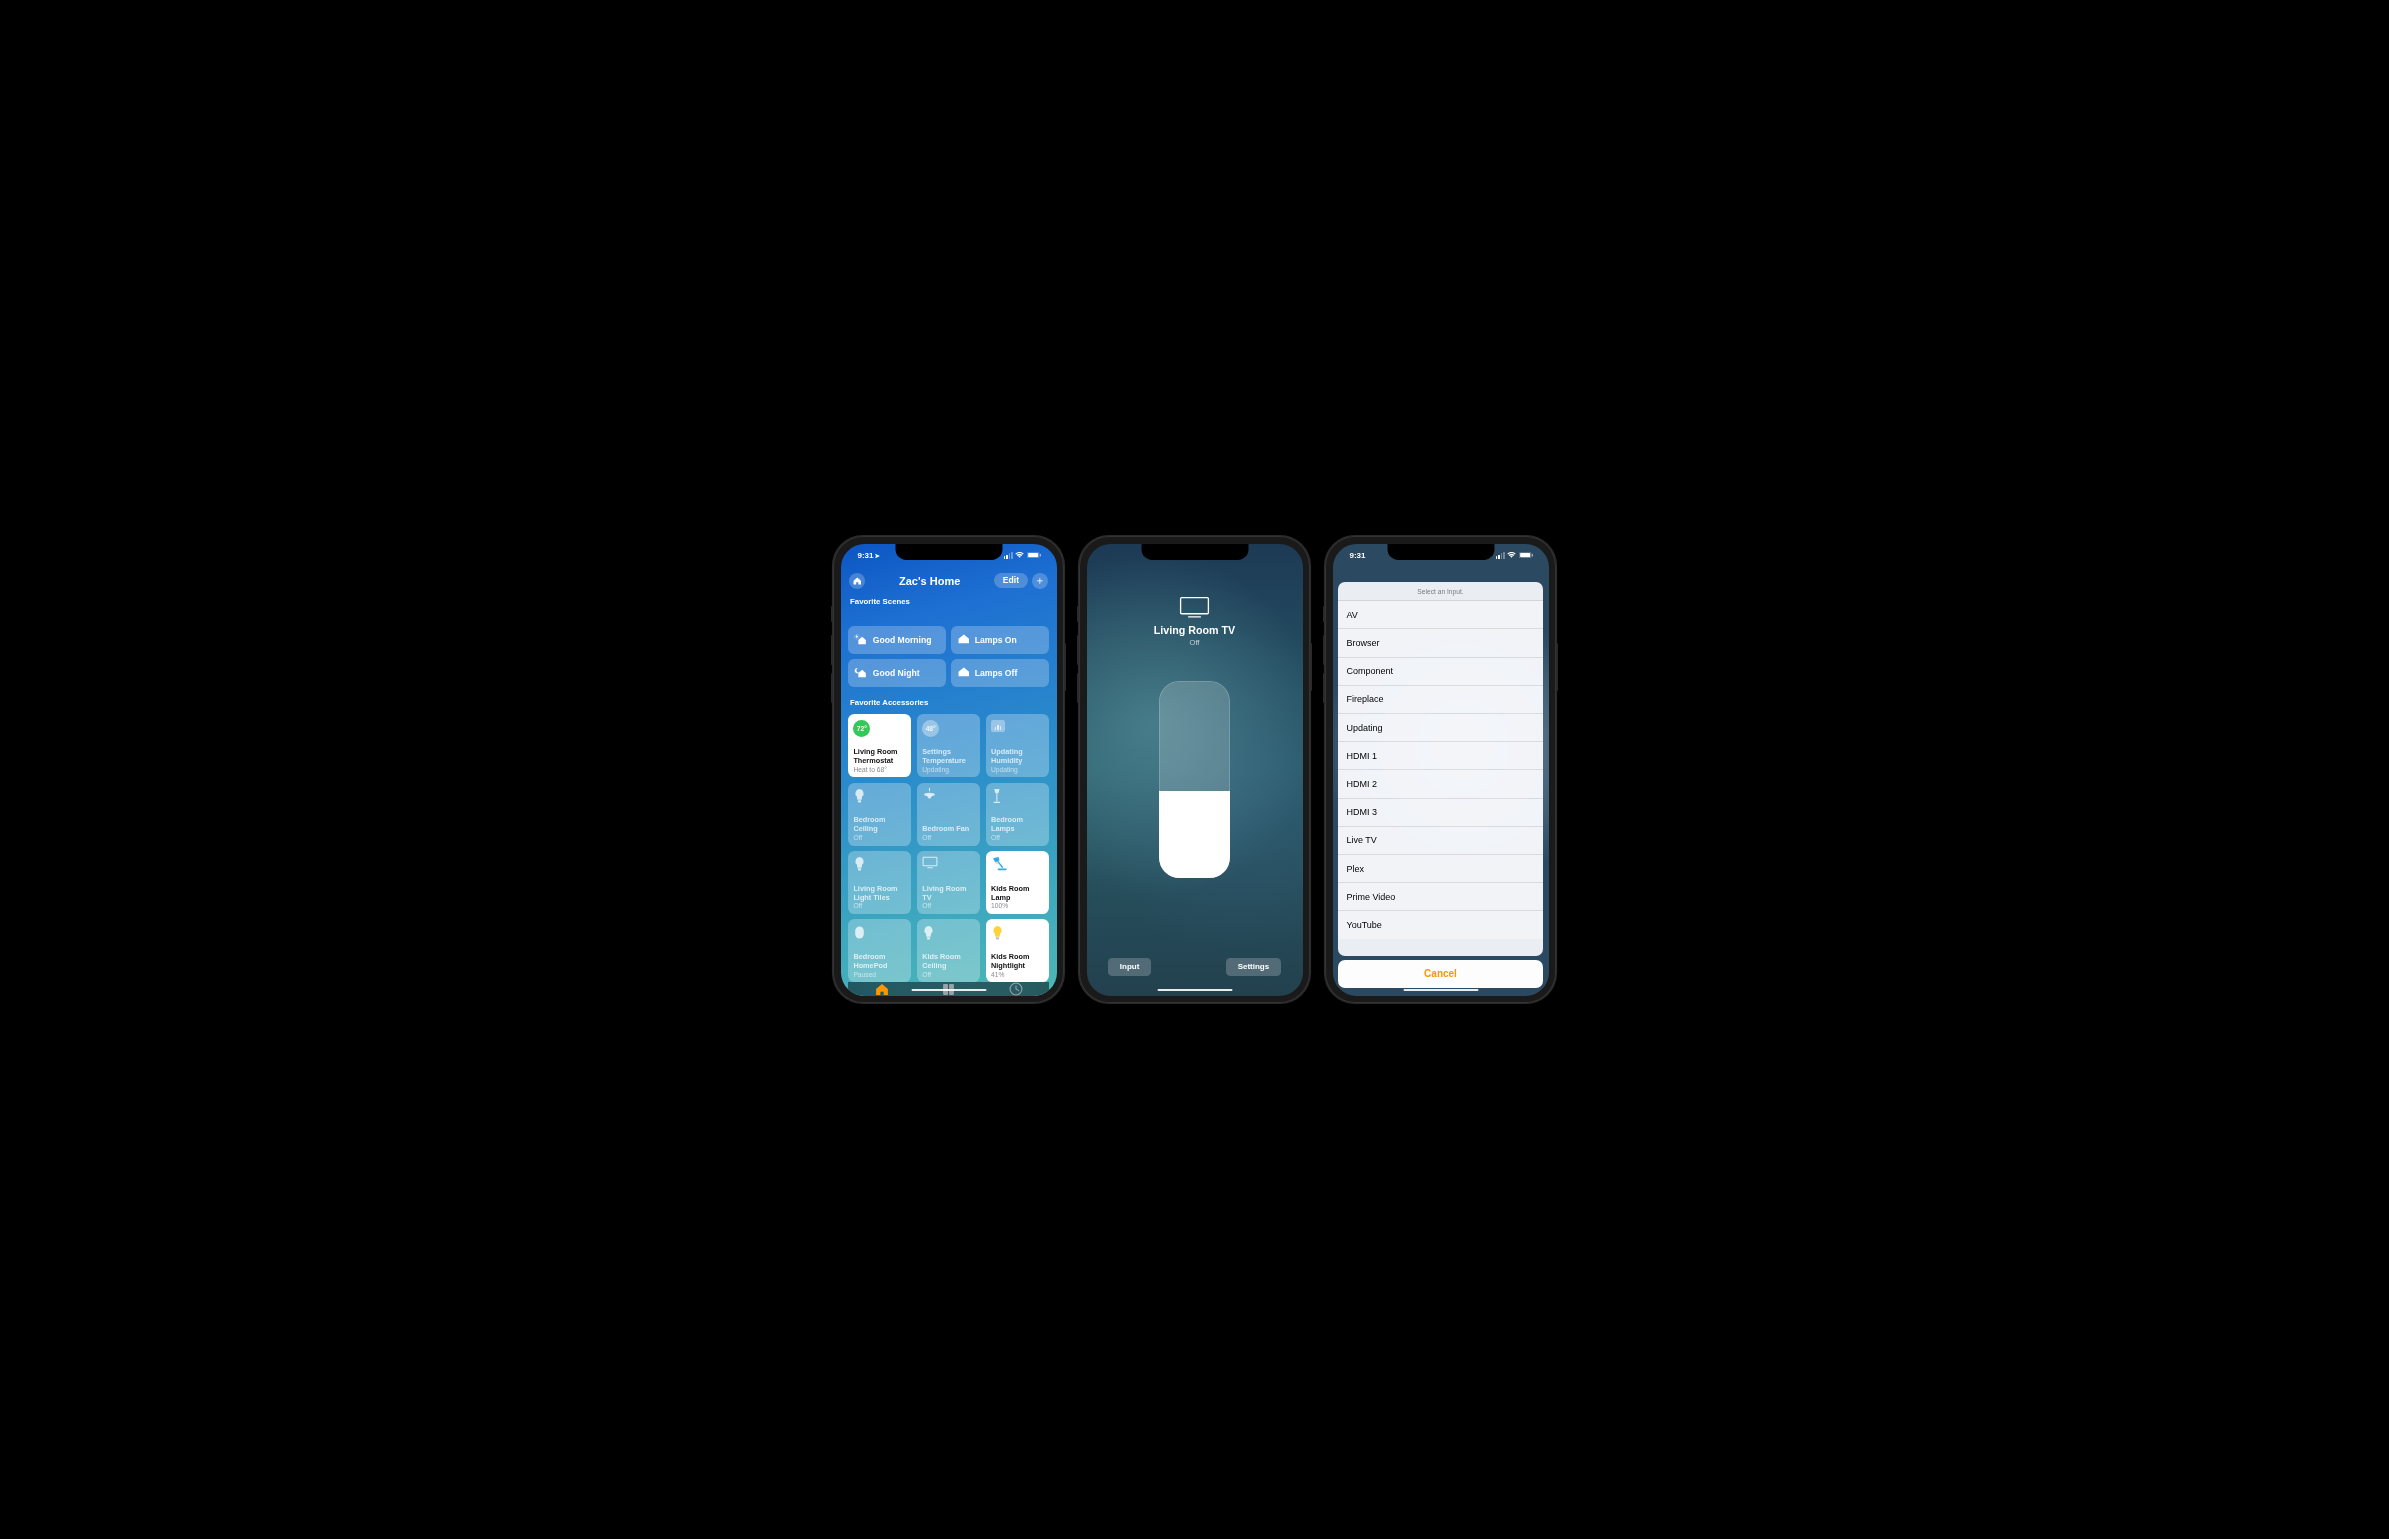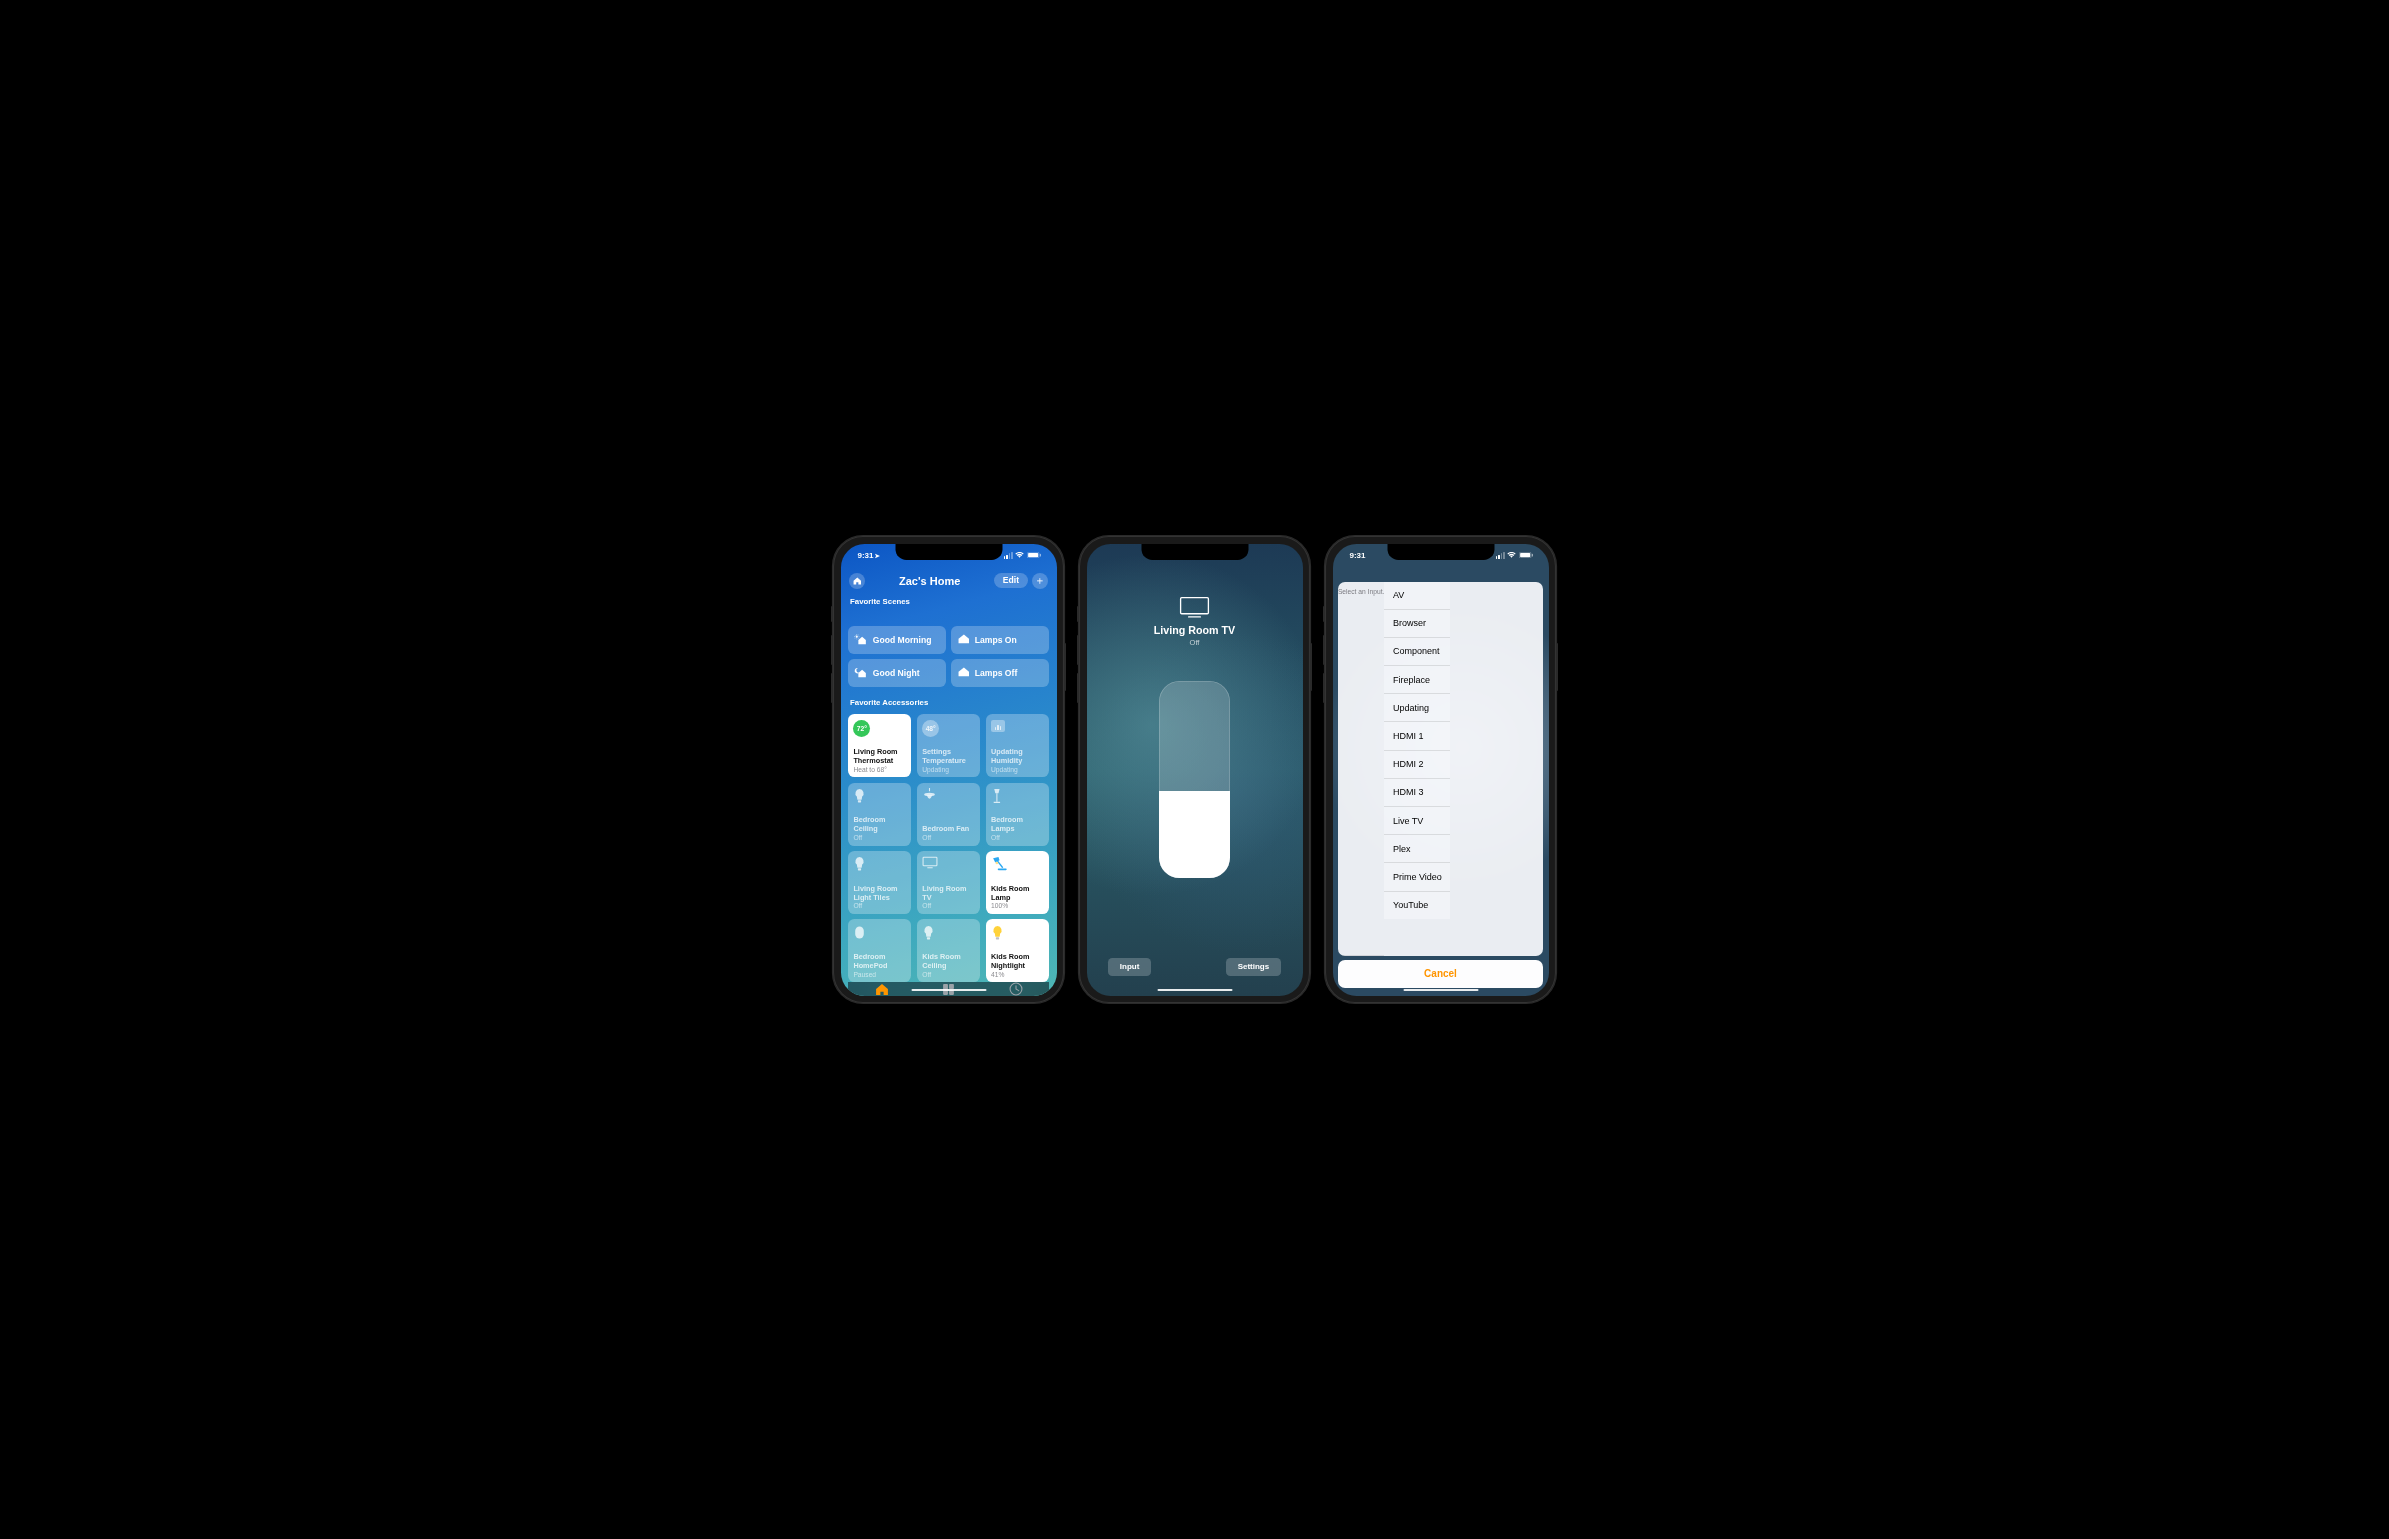--- a/index.html
+++ b/index.html
@@ -179,21 +179,21 @@
     margin-top: 38px;
     flex: 1;
     display: flex; flex-direction: column;
     padding: 0 5.4px 7.5px;
   }
   .sheet-list {
     background: rgba(246,248,251,.94);
     border-radius: 7px;
     overflow: hidden;
     flex: 1;
-    display: flex; flex-direction: row;
+    display: flex; flex-direction: column;
   }
   .sheet-hdr {
     text-align: center;
     font-size: 6.7px; color: #7c7c82;
     padding: 6.4px 0 5.4px;
     border-bottom: 0.5px solid rgba(0,0,0,.1);
   }
   .sheet-row {
     padding: 8.6px 8.6px;
     font-size: 9px; color: #000;

